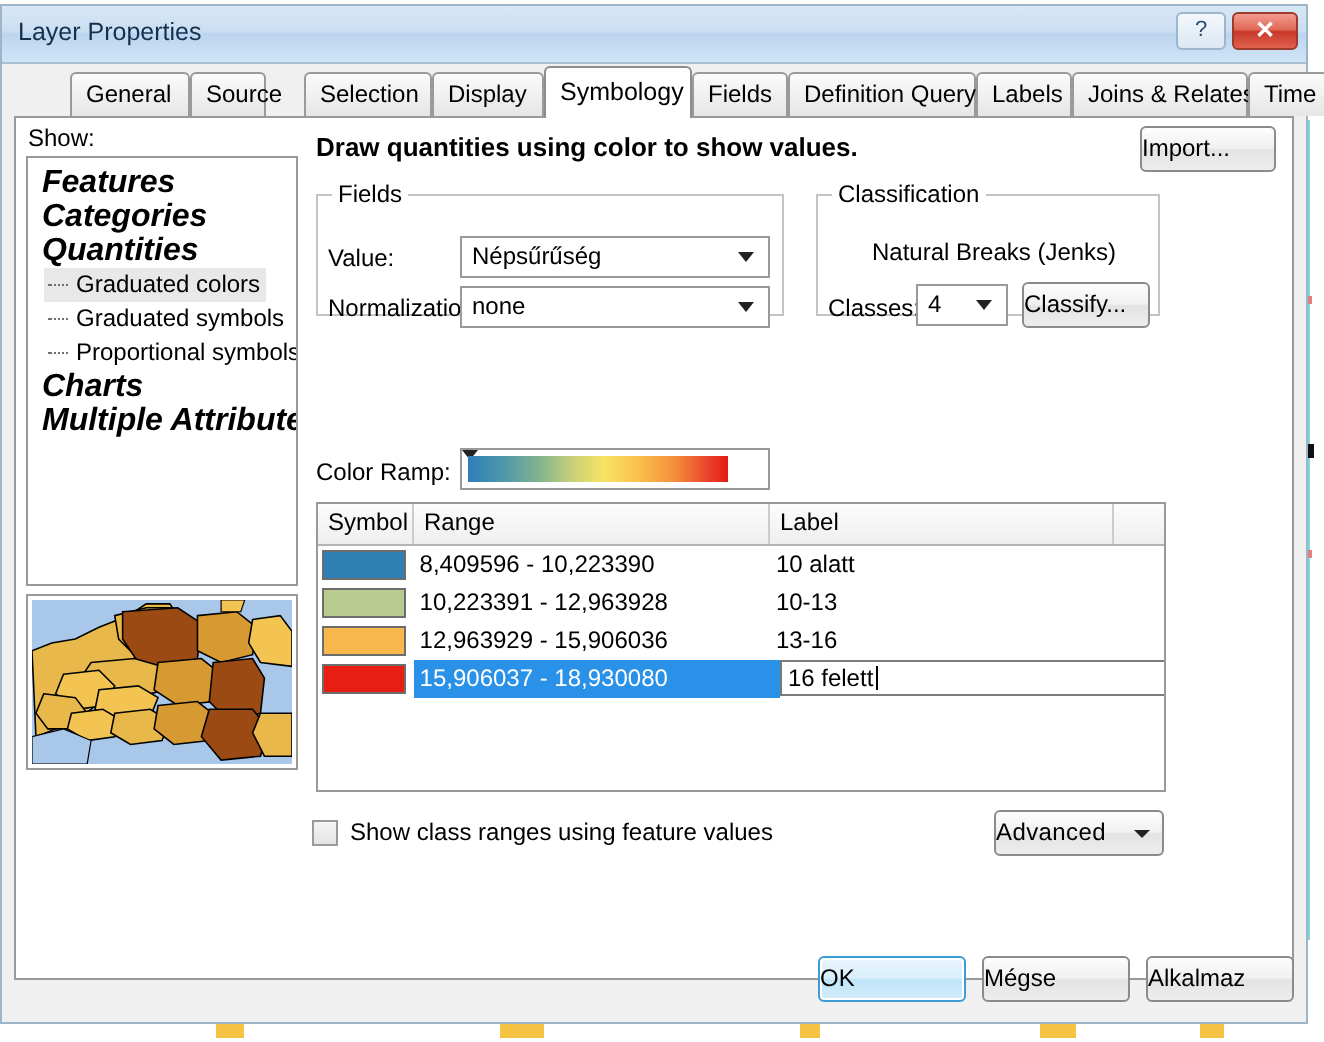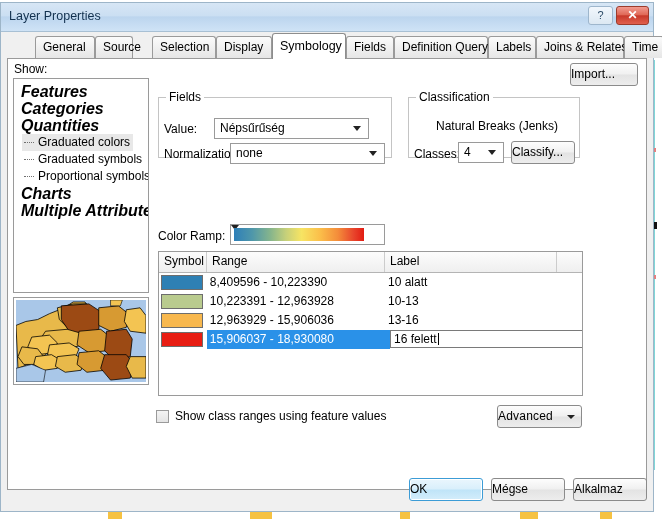--- a/index.html
+++ b/index.html
@@ -571,27 +571,28 @@
         <path d="M20,58 L36,56 L46,62 L42,70 L28,72 L18,66 Z" fill="#f3c452" stroke="#000" stroke-width="0.8"></path>
         <path d="M42,58 L60,56 L70,62 L66,72 L50,74 L40,68 Z" fill="#e8b94a" stroke="#000" stroke-width="0.8"></path>
         <path d="M64,54 L84,52 L94,60 L90,72 L72,74 L62,66 Z" fill="#d79a32" stroke="#000" stroke-width="0.8"></path>
         <path d="M90,56 L112,56 L120,66 L116,80 L96,82 L86,70 Z" fill="#9c4a14" stroke="#000" stroke-width="0.8"></path>
         <path d="M116,58 L132,58 L132,80 L118,80 L112,68 Z" fill="#e8b94a" stroke="#000" stroke-width="0.8"></path>
         <path d="M0,70 L16,66 L30,72 L28,84 L0,84 Z" fill="#a9c7e8" stroke="#000" stroke-width="0.6"></path>
         <path d="M96,0 L108,0 L106,6 L96,6 Z" fill="#f3c452" stroke="#000" stroke-width="0.6"></path>
       </svg>
     </div>
 
+    <div class="headline">Draw quantities using color to show values.</div>
     <div class="btn import-btn">Import...</div>
 
     <div class="group grp-fields">
       <span class="glabel">Fields</span>
     </div>
     <div class="lbl" style="left:156px; top:63px;">Value:</div>
-    <div class="combo" style="left:206px; top:59px; width:155px;">
+    <div class="combo" style="left:222px; top:59px; width:155px;">
       <span>Népsűrűség</span>
       <span class="arrow">
           <i></i>
         </span>
     </div>
     <div class="lbl" style="left:156px; top:88px;">Normalization:</div>
     <div class="combo" style="left:222px; top:84px; width:155px;">
       <span>none</span>
       <span class="arrow">
           <i></i>

